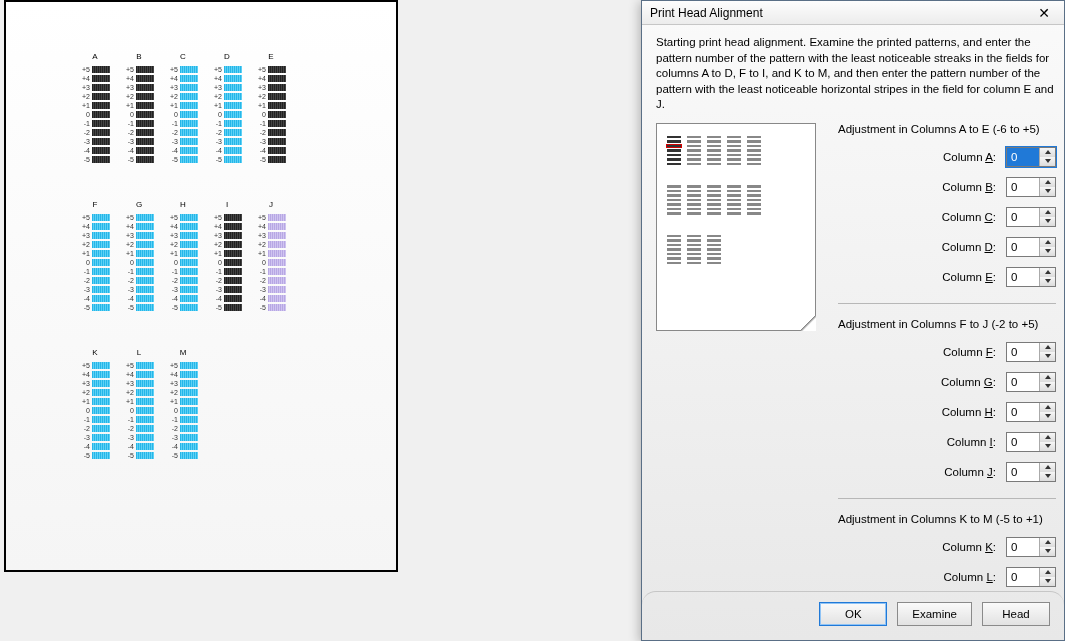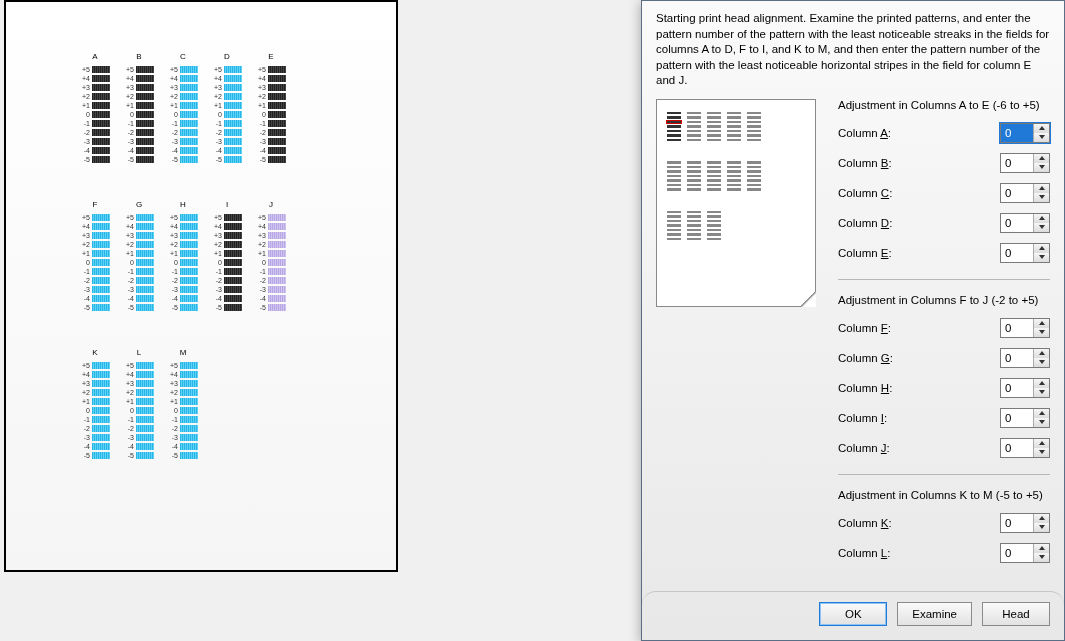--- a/index.html
+++ b/index.html
@@ -56,21 +56,21 @@
   .titlebar-spacer { flex: 1; }
   .close-btn {
     width: 28px; height: 18px;
     display: flex; align-items: center; justify-content: center;
     font-size: 14px; color: #000;
     cursor: pointer;
   }
 
   .dialog-body {
     flex: 1;
-    padding: 10px 14px 6px 14px;
+    padding: 10px 8px 6px 14px;
     overflow: hidden;
   }
   .intro { font-size: 11.5px; line-height: 1.35; color: #000; margin-bottom: 10px; }
 
   .body-flex { display: flex; gap: 22px; }
 
   
   .thumb-wrap {
     width: 160px; flex-shrink: 0;
   }
@@ -90,21 +90,21 @@
   .mini-row     { display:flex; gap:6px; }
   .mini-col     { display:flex; flex-direction:column; gap:2px; }
   .mini-bar     { width:14px; height:2.5px; background:#888; }
   .mini-bar.hl  { outline:1.5px solid #d40000; outline-offset:.5px; background:#444; }
   .mini-col.dark .mini-bar { background:#333; }
 
   
   .controls { flex: 1; display: flex; flex-direction: column; gap: 6px; }
   .group-title { font-size: 11.5px; color: #000; margin-bottom: 4px; }
   .field-row {
-    display: flex; align-items: center; justify-content: space-between;
+    display: flex; align-items: center; justify-content: flex-end;
     gap: 10px; height: 24px;
   }
   .field-label { font-size: 11.5px; text-align: right; color:#000; }
   .field-label u { text-decoration: underline; }
   .spinbox {
     display: flex; align-items: stretch;
     border: 1px solid #7a7a7a; background:#fff;
     height: 20px; width: 50px;
   }
   .spinbox.focus { outline: 1.5px solid #2079d7; }
@@ -765,20 +765,25 @@
           <div class="swatch-row">
             <span class="idx-num">-5</span>
             <span class="swatch sw-cyan"></span>
           </div>
         </div>
       </div>
     </div>
 </div>
 
 <div class="dialog">
+  <div class="titlebar">
+    <span class="titlebar-title">Print Head Alignment</span>
+    <span class="titlebar-spacer"></span>
+    <span class="close-btn">✕</span>
+  </div>
 
   <div class="dialog-body">
     <p class="intro">Starting print head alignment. Examine the printed patterns, and enter the pattern number of the pattern with the least noticeable streaks in the fields for columns A to D, F to I, and K to M, and then enter the pattern number of the pattern with the least noticeable horizontal stripes in the field for column E and J.</p>
 
     <div class="body-flex">
       <div class="thumb-wrap">
         <div class="thumb">
           <div class="mini-block" id="mini-block">
               <div class="mini-row">
                 <div class="mini-col dark">
@@ -1045,21 +1050,21 @@
                 <span class="spin-up">
                   <span class="tri-up"></span>
                 </span>
                 <span class="spin-down">
                   <span class="tri-down"></span>
                 </span>
               </span>
             </span>
           </div>
           <hr class="hr">
-          <div class="group-title">Adjustment in Columns K to M (-5 to +5)</div>
+          <div class="group-title">Adjustment in Columns K to M (-5 to +1)</div>
           <div class="field-row">
             <span class="field-label">Column <u>K</u>:</span>
             <span class="spinbox">
               <input value="0" style="">
               <span class="spin-arrows">
                 <span class="spin-up">
                   <span class="tri-up"></span>
                 </span>
                 <span class="spin-down">
                   <span class="tri-down"></span>

